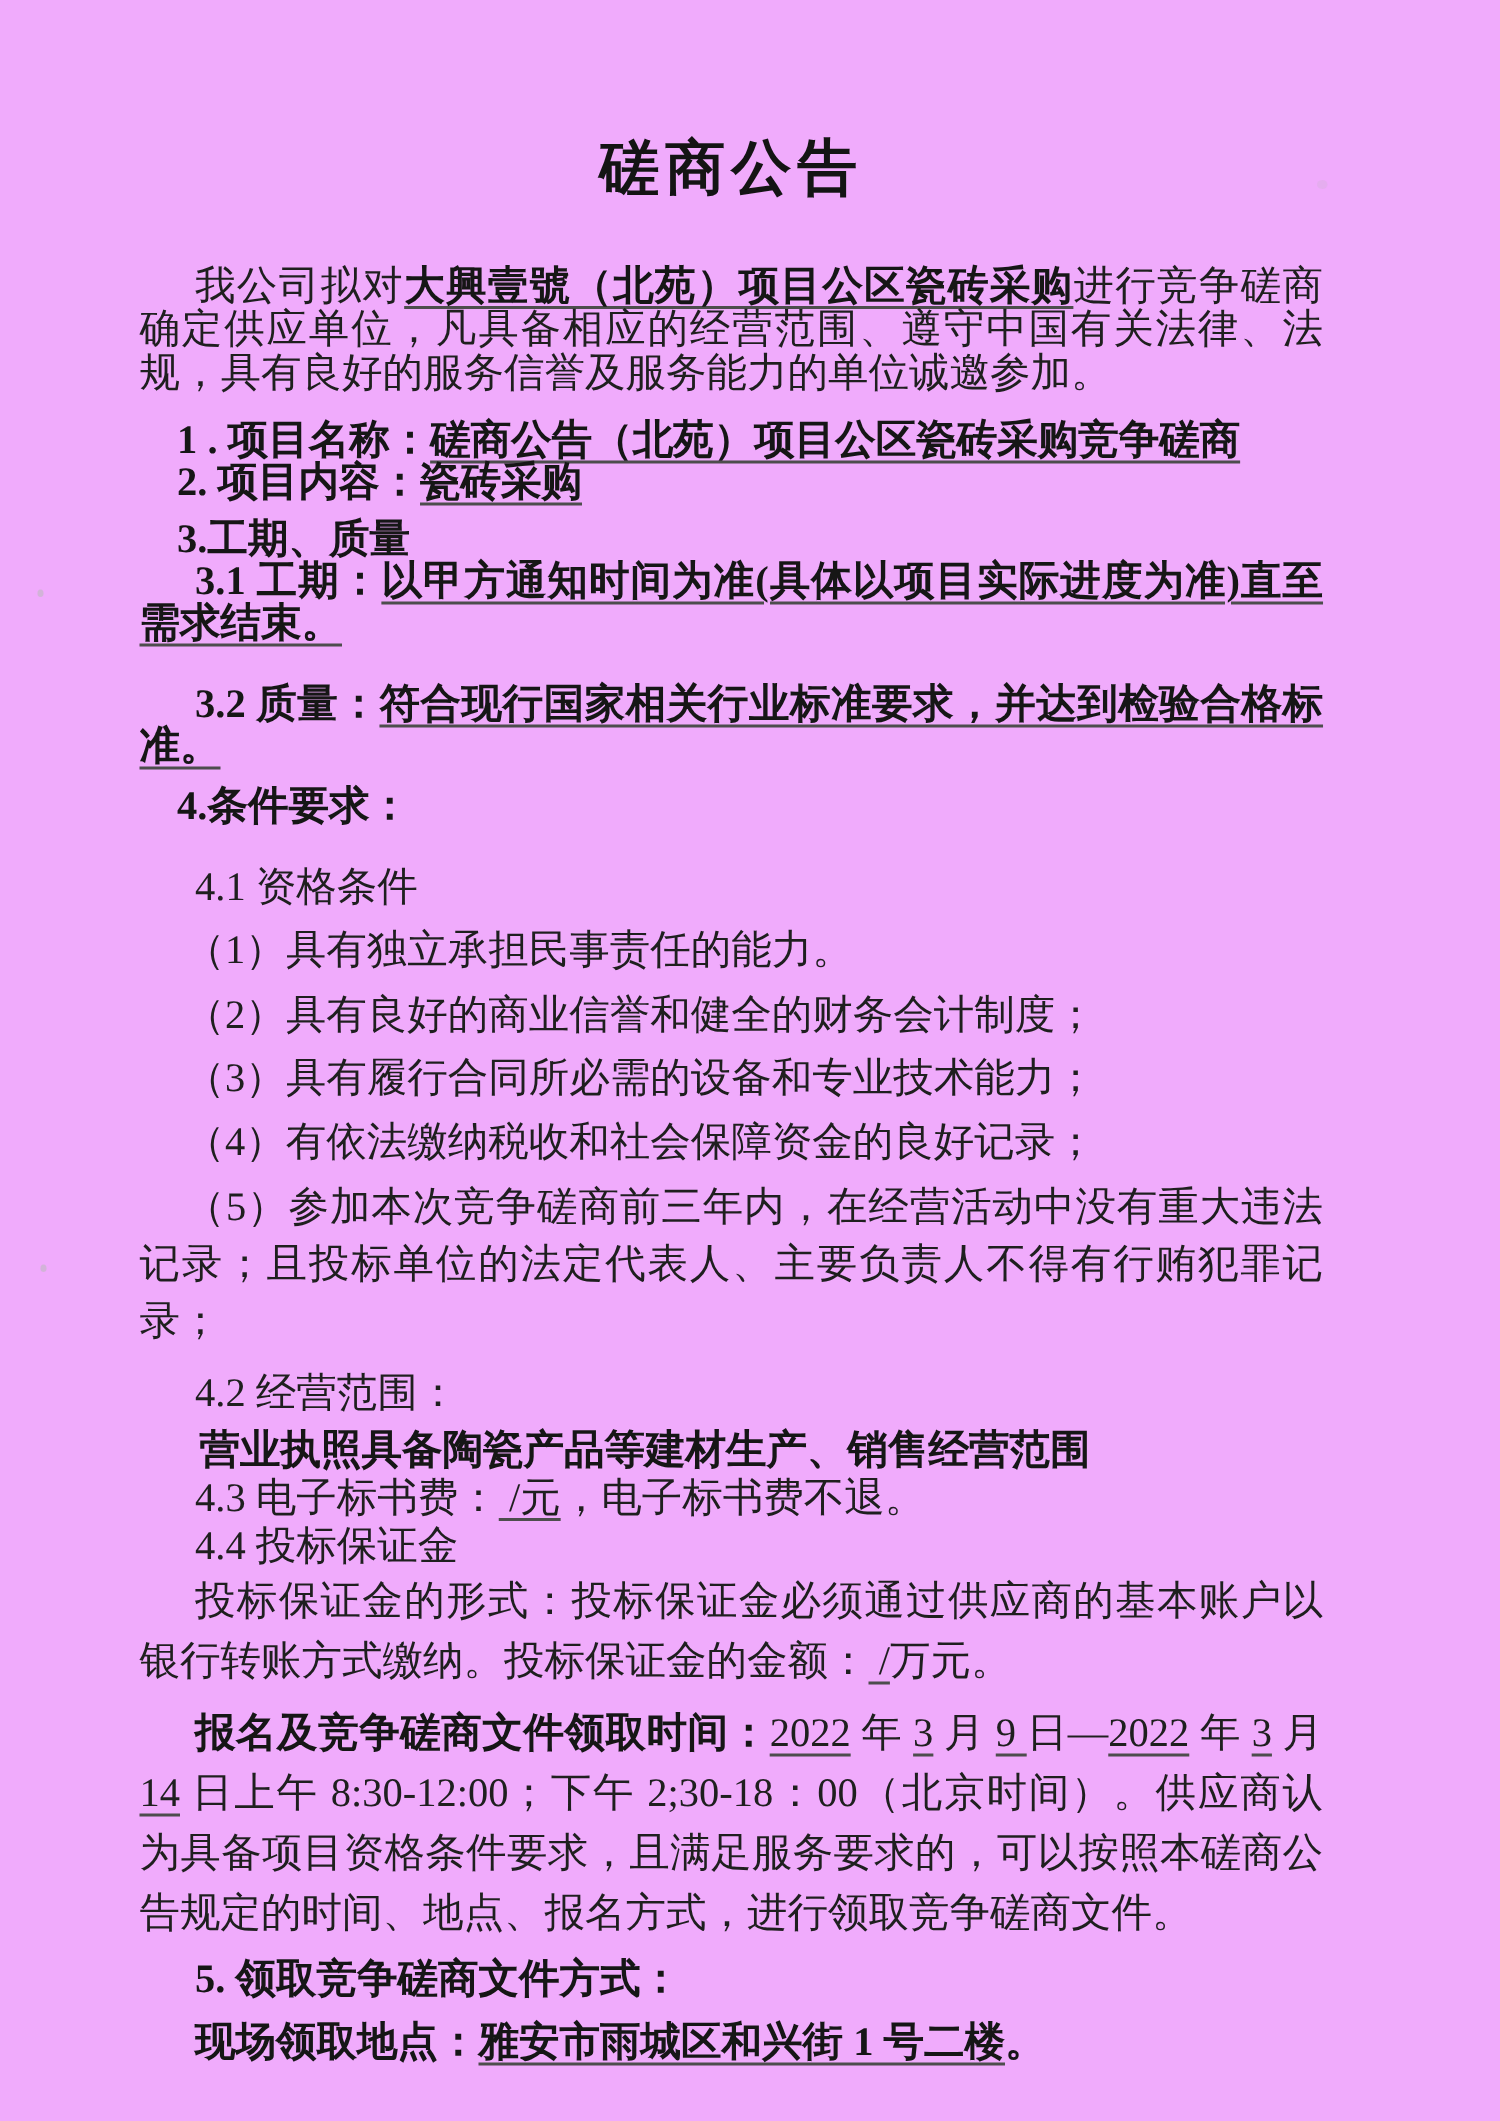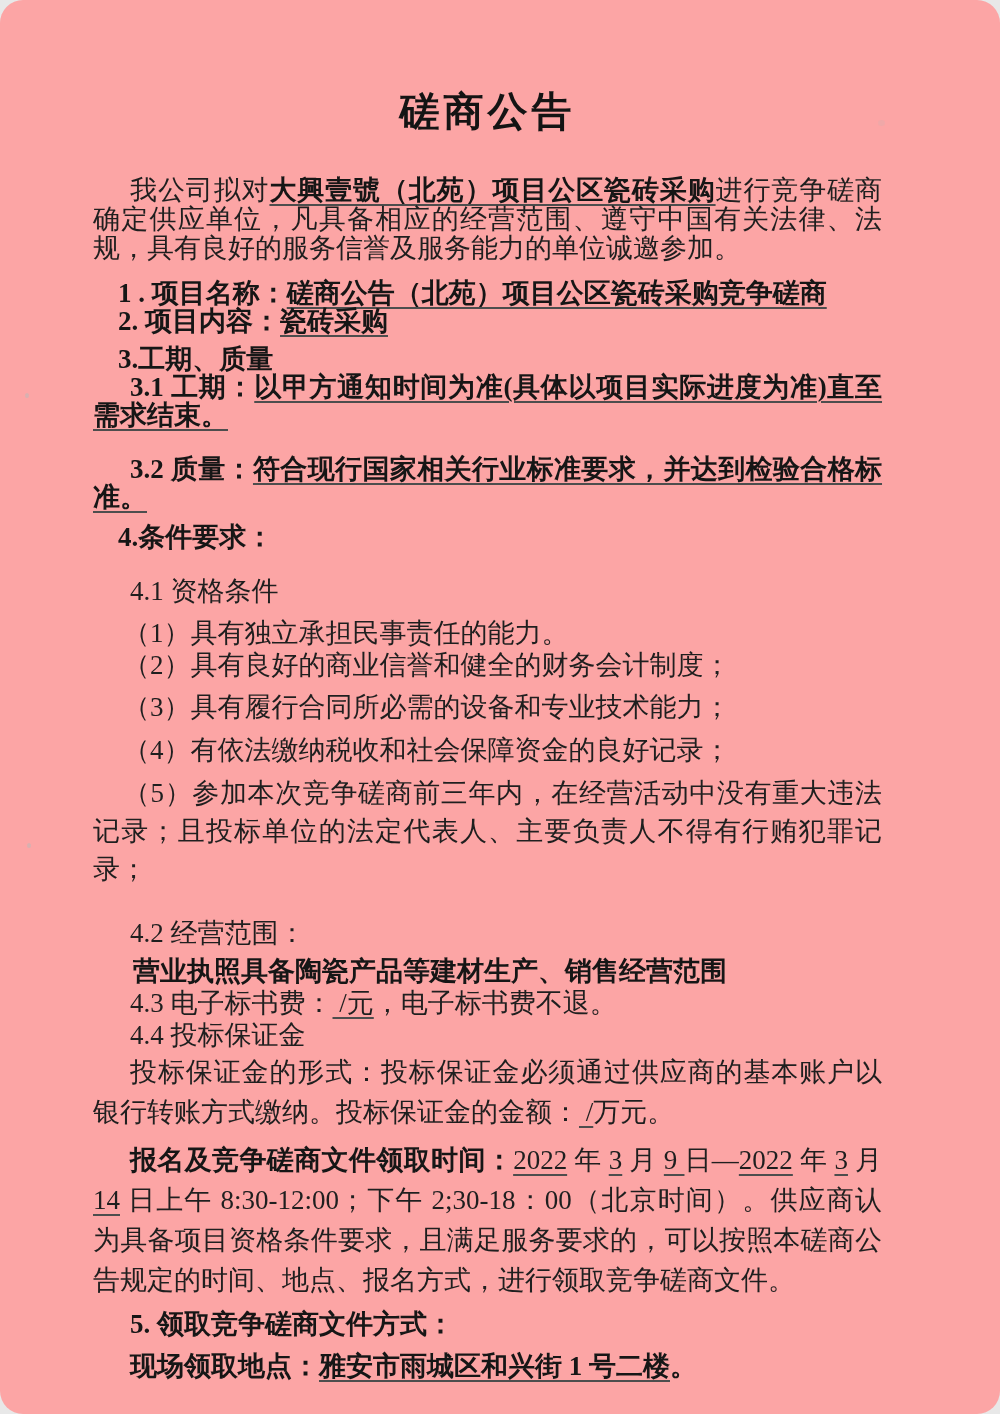--- a/index.html
+++ b/index.html
@@ -1,26 +1,25 @@
 <!DOCTYPE html>
 <html><head>
 <meta charset="utf-8">
 <style>
   html,body{margin:0;padding:0;background:#e8e8e8;}
   .page{
     position:relative;
     width:1000px;height:1414px;
     margin:0 auto;
-    background:#fca5a5;
+    background:#f0abfc;
     overflow:hidden;
     font-family:"Liberation Serif","DejaVu Serif",serif;
     color:#1f1f1f;
     box-sizing:border-box;
     padding:86px 118px 0 93px;
-    border-radius:23px;
   }
   .doc-title{
     margin:0;
     font-size:40px;
     line-height:52px;
     font-weight:700;
     text-align:center;
     letter-spacing:4px;
     color:#141414;
   }
@@ -49,26 +48,26 @@
 
   [data-name="opening-paragraph"]{margin-top:38px;}
   [data-name="item-1-project-name"]{margin-top:16px;}
   [data-name="item-2-project-content"]{margin-top:0;}
   [data-name="item-3-heading"]{margin-top:10px;}
   [data-name="item-3-1-duration"]{}
   [data-name="item-3-2-quality"]{margin-top:26px;}
   [data-name="item-4-heading"]{margin-top:12px;}
   [data-name="item-4-1-heading"]{margin-top:26px;}
   [data-name="qualification-1"]{margin-top:14px;}
-  [data-name="qualification-2"]{margin-top:4px;}
+  [data-name="qualification-2"]{margin-top:15px;}
   [data-name="qualification-3"]{margin-top:14px;}
   [data-name="qualification-4"]{margin-top:15px;}
   [data-name="qualification-5"]{margin-top:10px;}
   [data-name="qualification-6"]{margin-top:12px;}
-  [data-name="item-4-2-heading"]{margin-top:31px;}
+  [data-name="item-4-2-heading"]{margin-top:15px;}
   [data-name="business-scope-line"]{margin-top:10px;}
   [data-name="item-4-3-fee"]{margin-top:4px;}
   [data-name="item-4-4-deposit"]{margin-top:4px;}
   [data-name="deposit-paragraph"]{margin-top:3px;}
   [data-name="time-paragraph"]{margin-top:8px;}
   [data-name="item-5-heading"]{margin-top:10px;}
   [data-name="pickup-location"]{margin-top:14px;}
 
   .footer{
     margin-top:40px;

